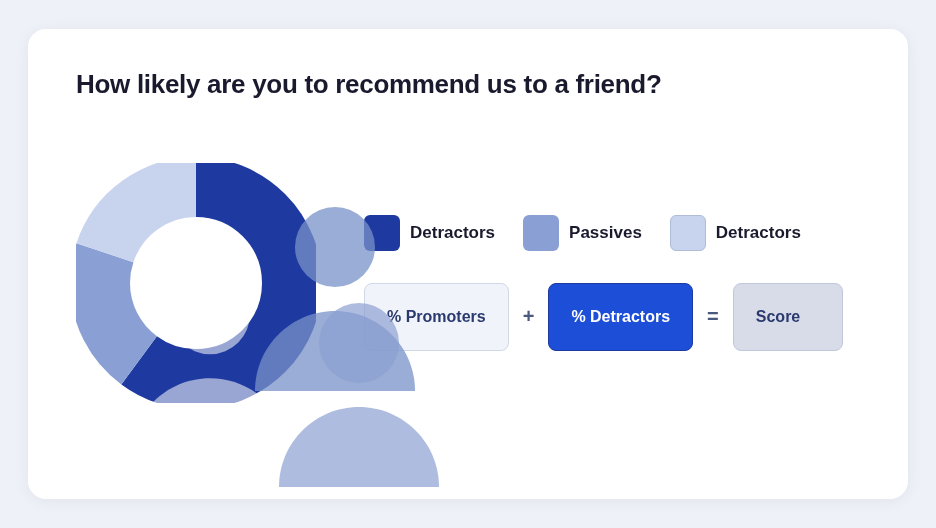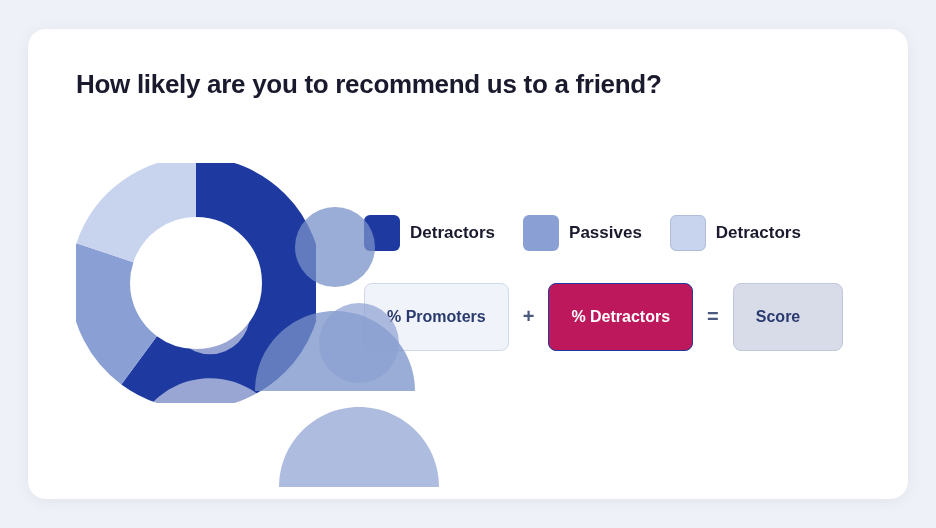--- a/index.html
+++ b/index.html
@@ -126,21 +126,21 @@
       border-radius: 8px;
       font-size: 16px;
       font-weight: 700;
       border: 1.5px solid #d0d8e8;
       background: #f0f3f9;
       color: #2a3a6e;
       white-space: nowrap;
     }
 
     .formula-box.active {
-      background: #be185d;
+      background: #1d4ed8;
       color: #ffffff;
       border-color: #1e3aa0;
     }
 
     .formula-box.score {
       background: #d8dce8;
       color: #2a3a6e;
       border-color: #c0c8dc;
       min-width: 110px;
       text-align: left;

